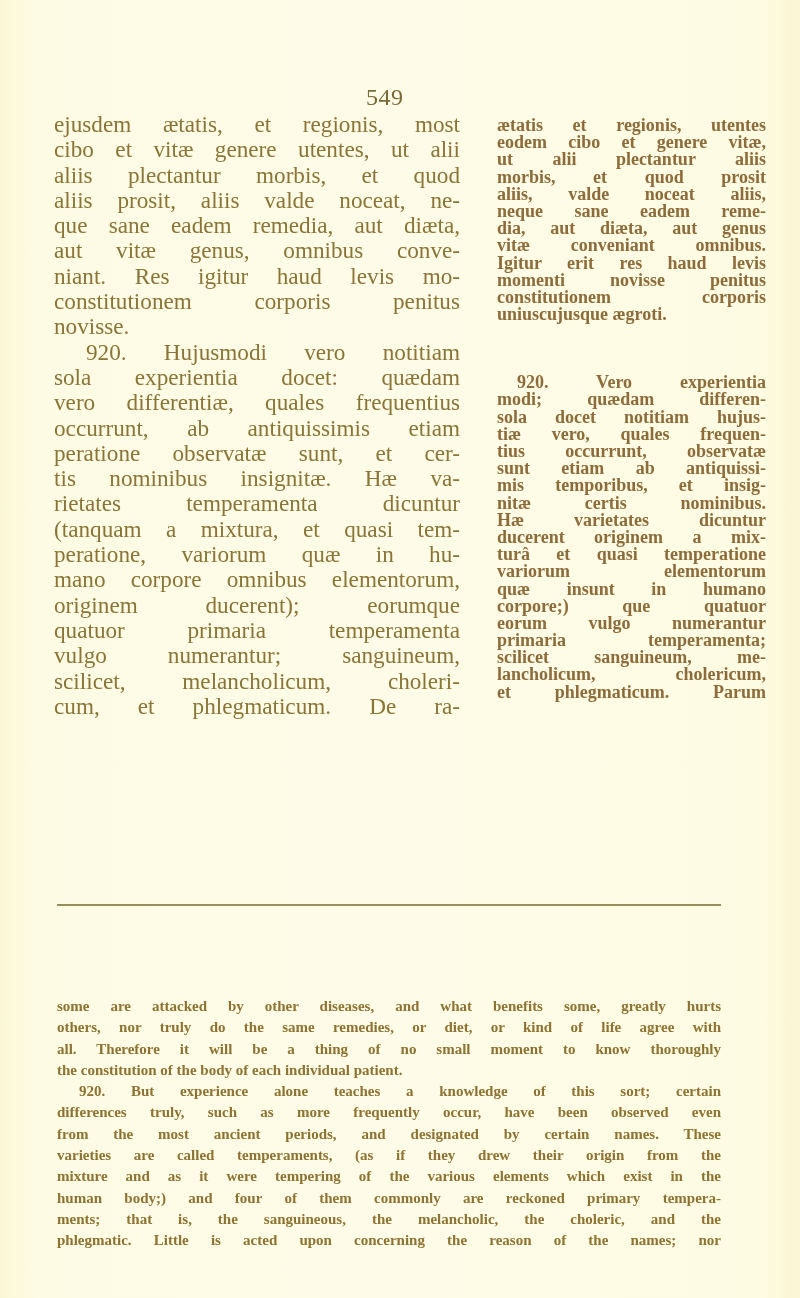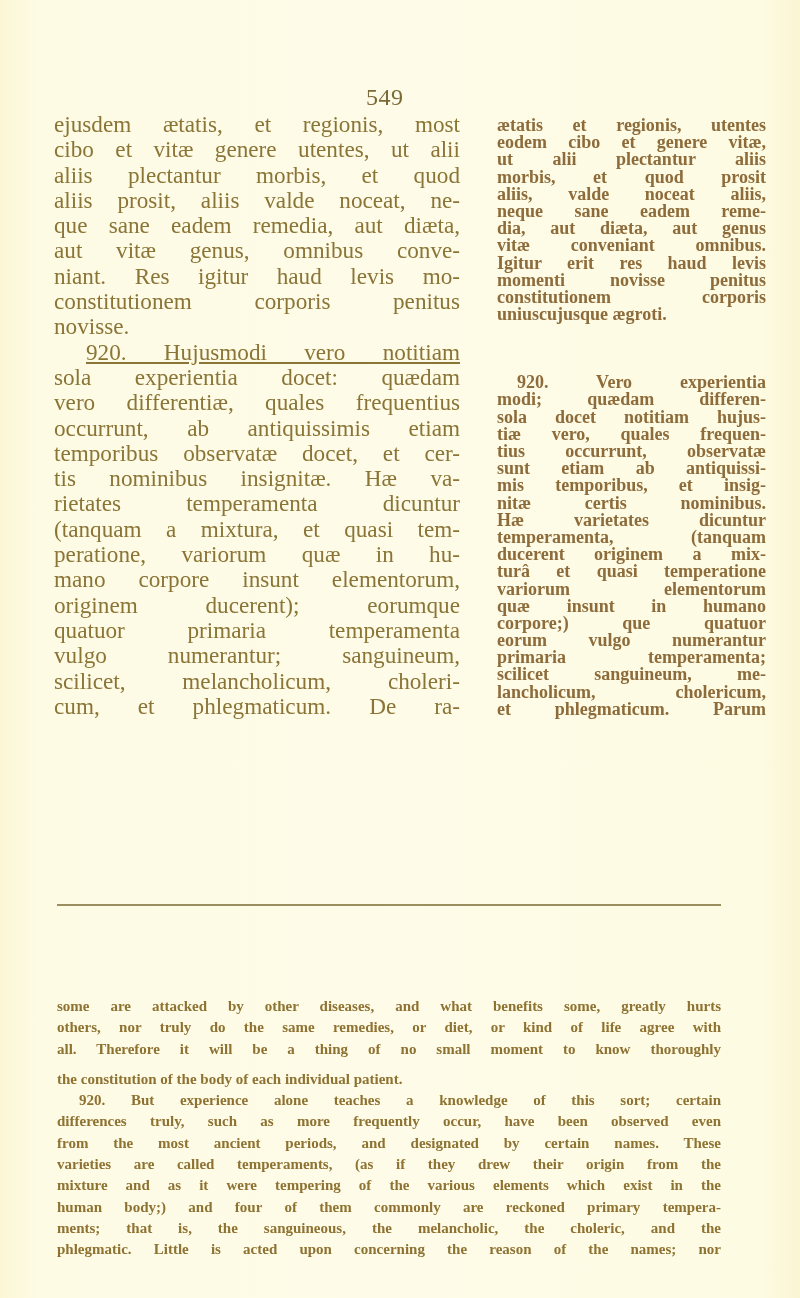--- a/index.html
+++ b/index.html
@@ -42,21 +42,20 @@
       white-space: nowrap;
       text-align: justify;
       text-align-last: justify;
       height: 25.3px;
     }
     .main-col .line.last {
       text-align-last: left;
     }
     .main-col .line.indent {
       padding-left: 32px;
-      text-decoration: underline;
     }
     .side-col {
       position: absolute;
       left: 497px;
       top: 117px;
       width: 269px;
       color: #8d6b3a;
       font-size: 18px;
       line-height: 17.2px;
       font-weight: bold;
@@ -98,21 +97,20 @@
     }
     .translation .line {
       display: block;
       white-space: nowrap;
       text-align: justify;
       text-align-last: justify;
       height: 21.3px;
     }
     .translation .line.last {
       text-align-last: left;
-      margin-top: 9px;
     }
     .translation .line.indent {
       padding-left: 22px;
     }
   </style>
 </head>
 <body>
 
 <div class="page">
   <div class="page-number">549</div>
@@ -124,26 +122,26 @@
       <span class="line">aliis prosit, aliis valde noceat, ne-</span>
       <span class="line">que sane eadem remedia, aut diæta,</span>
       <span class="line">aut vitæ genus, omnibus conve-</span>
       <span class="line">niant. Res igitur haud levis mo-</span>
       <span class="line">constitutionem corporis penitus</span>
       <span class="line last">novisse.</span>
       <span class="line indent">920. Hujusmodi vero notitiam</span>
       <span class="line">sola experientia docet: quædam</span>
       <span class="line">vero differentiæ, quales frequentius</span>
       <span class="line">occurrunt, ab antiquissimis etiam</span>
-      <span class="line">temporibus observatæ docet, et cer-</span>
+      <span class="line">peratione observatæ sunt, et cer-</span>
       <span class="line">tis nominibus insignitæ. Hæ va-</span>
       <span class="line">rietates temperamenta dicuntur</span>
       <span class="line">(tanquam a mixtura, et quasi tem-</span>
       <span class="line">peratione, variorum quæ in hu-</span>
-      <span class="line">mano corpore insunt elementorum,</span>
+      <span class="line">mano corpore omnibus elementorum,</span>
       <span class="line">originem ducerent); eorumque</span>
       <span class="line">quatuor primaria temperamenta</span>
       <span class="line">vulgo numerantur; sanguineum,</span>
       <span class="line">scilicet, melancholicum, choleri-</span>
       <span class="line">cum, et phlegmaticum. De ra-</span>
     </div>
 
   <div class="side-col">
     <div id="side-para1">
         <span class="line">ætatis et regionis, utentes</span>
@@ -163,21 +161,20 @@
     <div id="side-para2">
         <span class="line indent">920. Vero experientia</span>
         <span class="line">modi; quædam differen-</span>
         <span class="line">sola docet notitiam hujus-</span>
         <span class="line">tiæ vero, quales frequen-</span>
         <span class="line">tius occurrunt, observatæ</span>
         <span class="line">sunt etiam ab antiquissi-</span>
         <span class="line">mis temporibus, et insig-</span>
         <span class="line">nitæ certis nominibus.</span>
         <span class="line">Hæ varietates dicuntur</span>
-        <span class="line">temperamenta, (tanquam</span>
         <span class="line">ducerent originem a mix-</span>
         <span class="line">turâ et quasi temperatione</span>
         <span class="line">variorum elementorum</span>
         <span class="line">quæ insunt in humano</span>
         <span class="line">corpore;) que quatuor</span>
         <span class="line">eorum vulgo numerantur</span>
         <span class="line">primaria temperamenta;</span>
         <span class="line">scilicet sanguineum, me-</span>
         <span class="line">lancholicum, cholericum,</span>
         <span class="line">et phlegmaticum. Parum</span>

